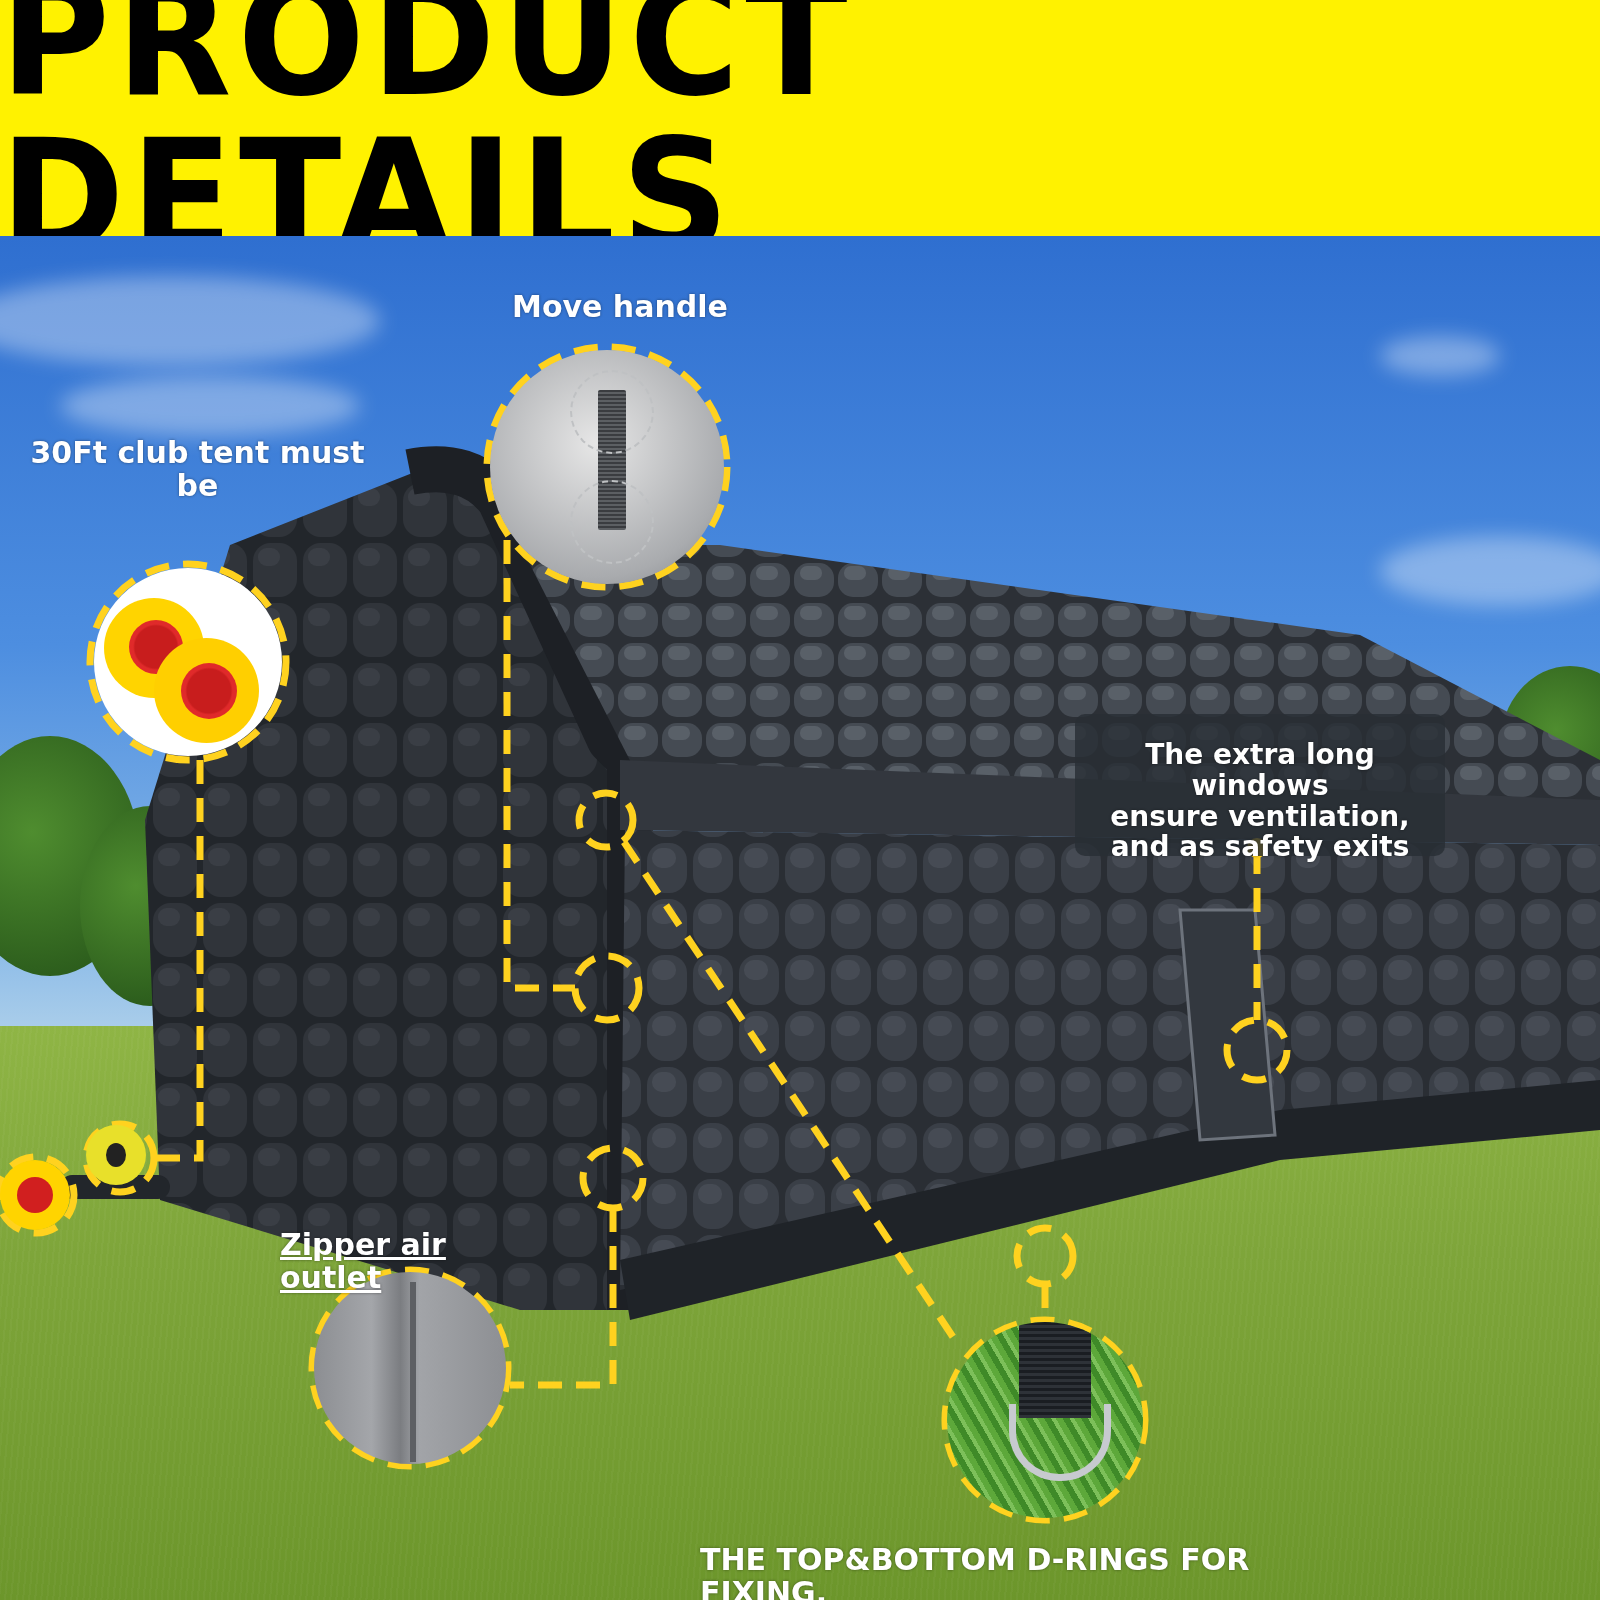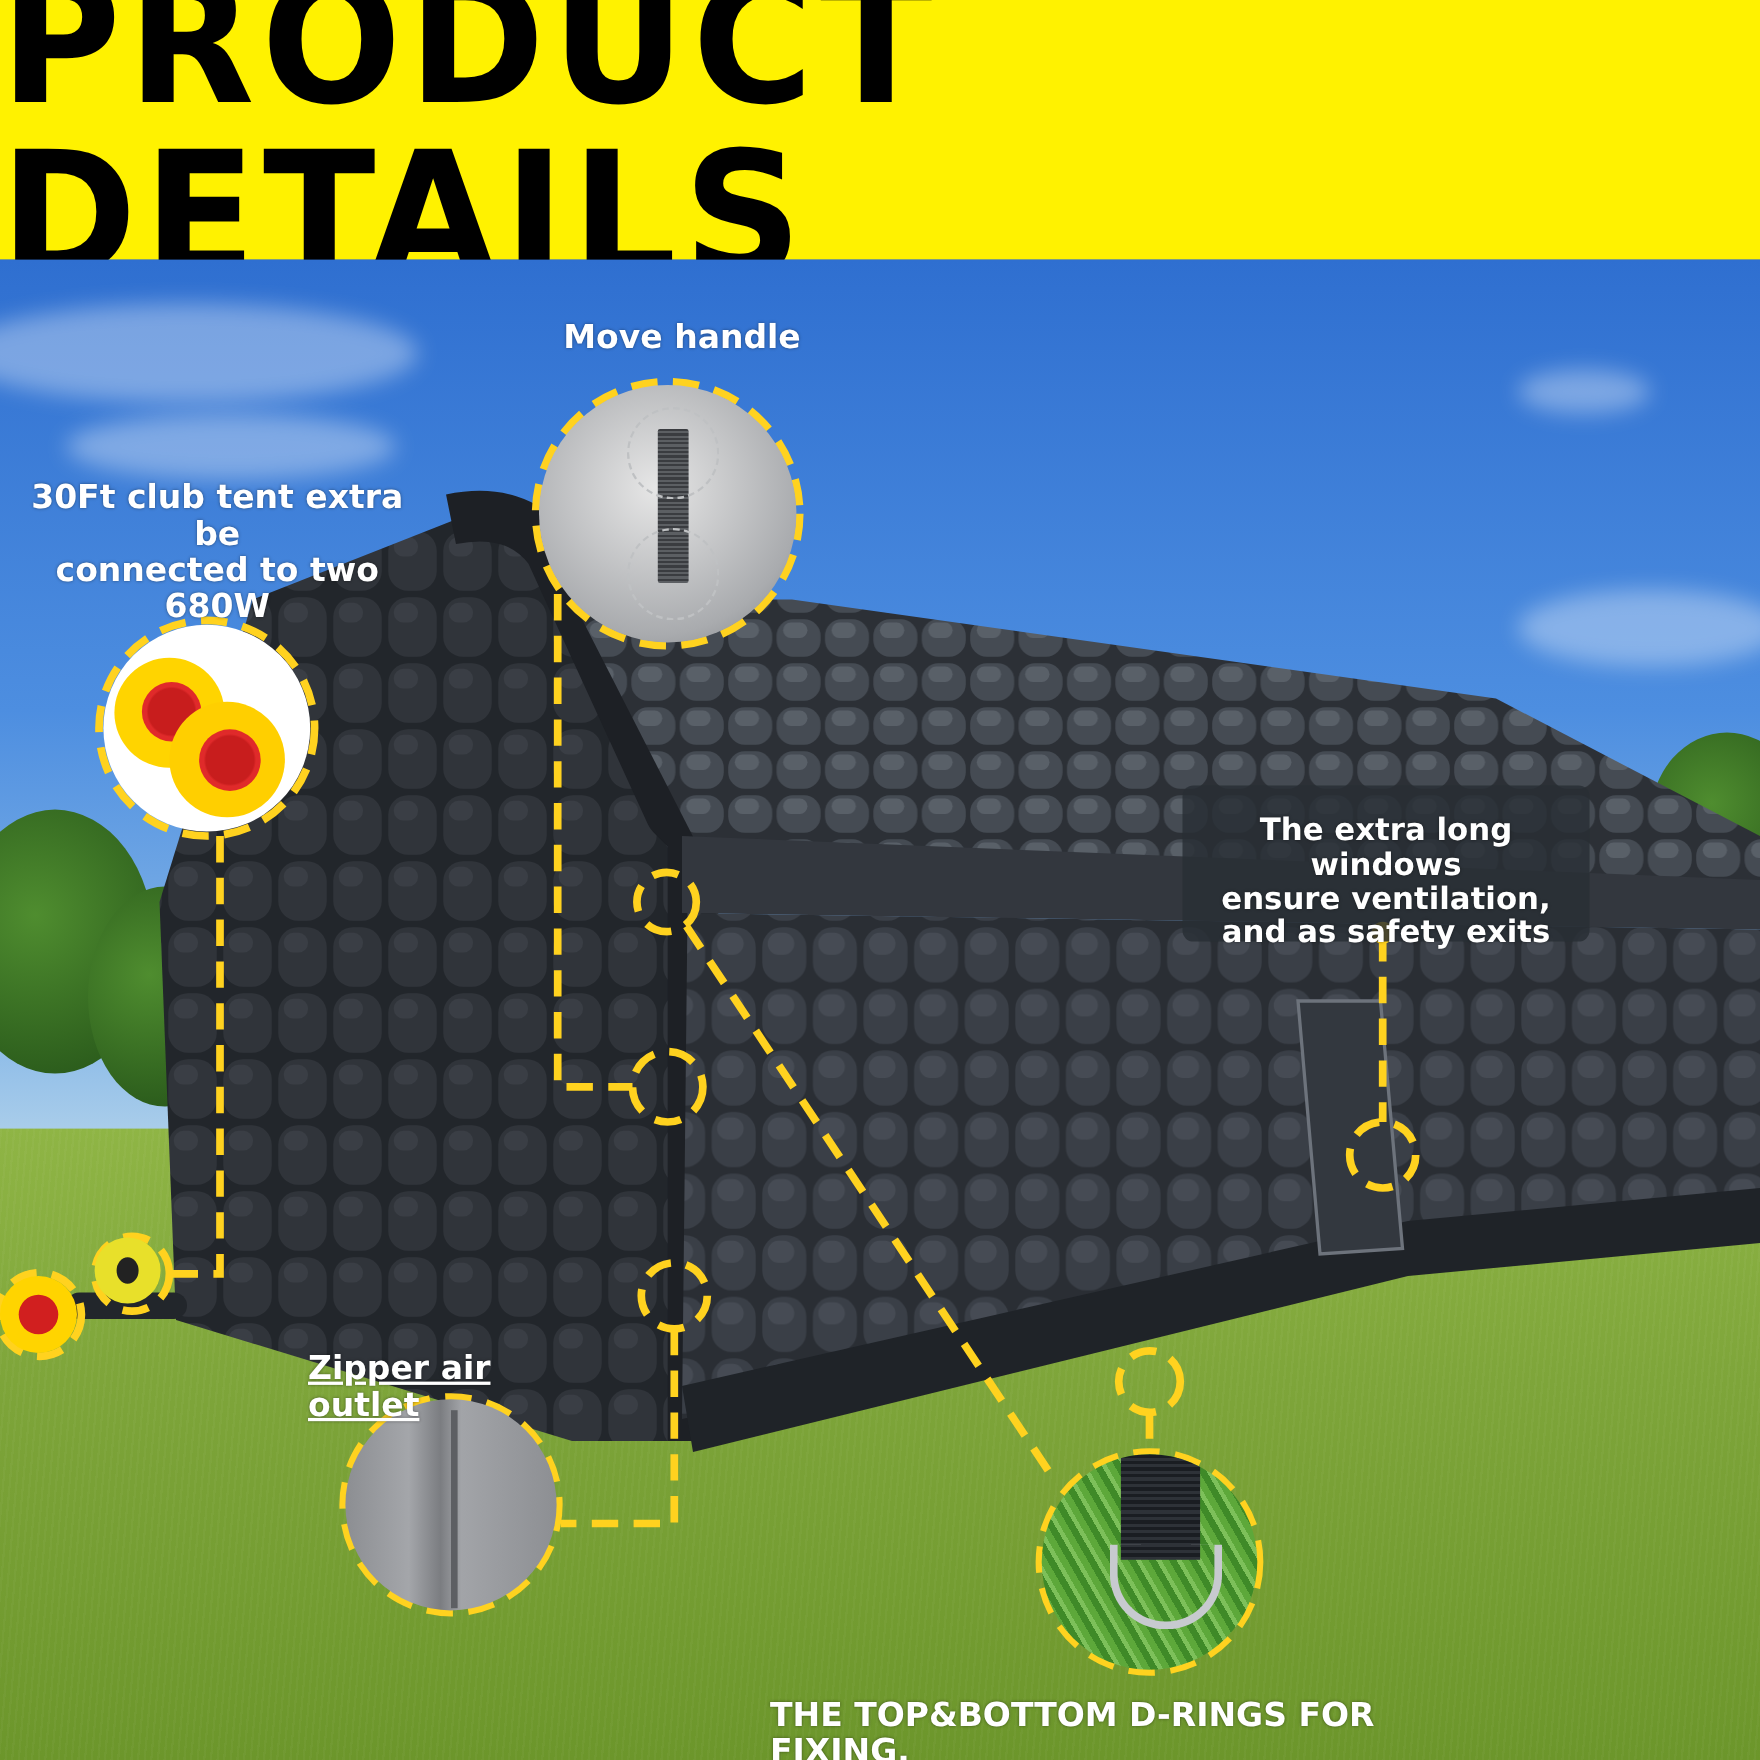--- a/index.html
+++ b/index.html
@@ -131,22 +131,21 @@
 <div style="position:absolute;left:314px;top:1272px;width:192px;height:192px;border-radius:50%;overflow:hidden;background:linear-gradient(90deg,#8c8e92 0%,#a4a6aa 30%,#7b7d81 45%,#a2a4a8 55%,#8d8f93 100%);">
   <div style="position:absolute;left:96px;top:10px;width:6px;height:180px;background:#5d5f63;"></div>
 </div>
 
 <div style="position:absolute;left:947px;top:1322px;width:196px;height:196px;border-radius:50%;overflow:hidden;background:repeating-linear-gradient(60deg,#5da83a 0 6px,#3f8a28 6px 12px,#7dc05a 12px 16px);">
   <div style="position:absolute;left:72px;top:0;width:72px;height:96px;background:repeating-linear-gradient(0deg,#2e3238 0 3px,#1a1d22 3px 6px);"></div>
   <div style="position:absolute;left:62px;top:82px;width:88px;height:70px;border:7px solid #c7cacf;border-top:none;border-radius:0 0 50px 50px;"></div>
 </div>
 
 <div class="callout" style="left:5px;top:436px;width:385px;font-size:30px;">
-  <div>30Ft club tent extra be</div>
-  <div>connected to two 680W</div>
+  <div>30Ft club tent must be</div>
 </div>
 
 <div class="callout" style="left:510px;top:290px;width:220px;font-size:30px;">Move handle</div>
 
 <div class="dark-box" style="left:1075px;top:714px;width:370px;height:142px;"></div>
 <div class="callout" style="left:1075px;top:740px;width:370px;font-size:28px;">
   <div>The extra long windows</div>
   <div>ensure ventilation,</div>
   <div>and as safety exits</div>
 </div>

